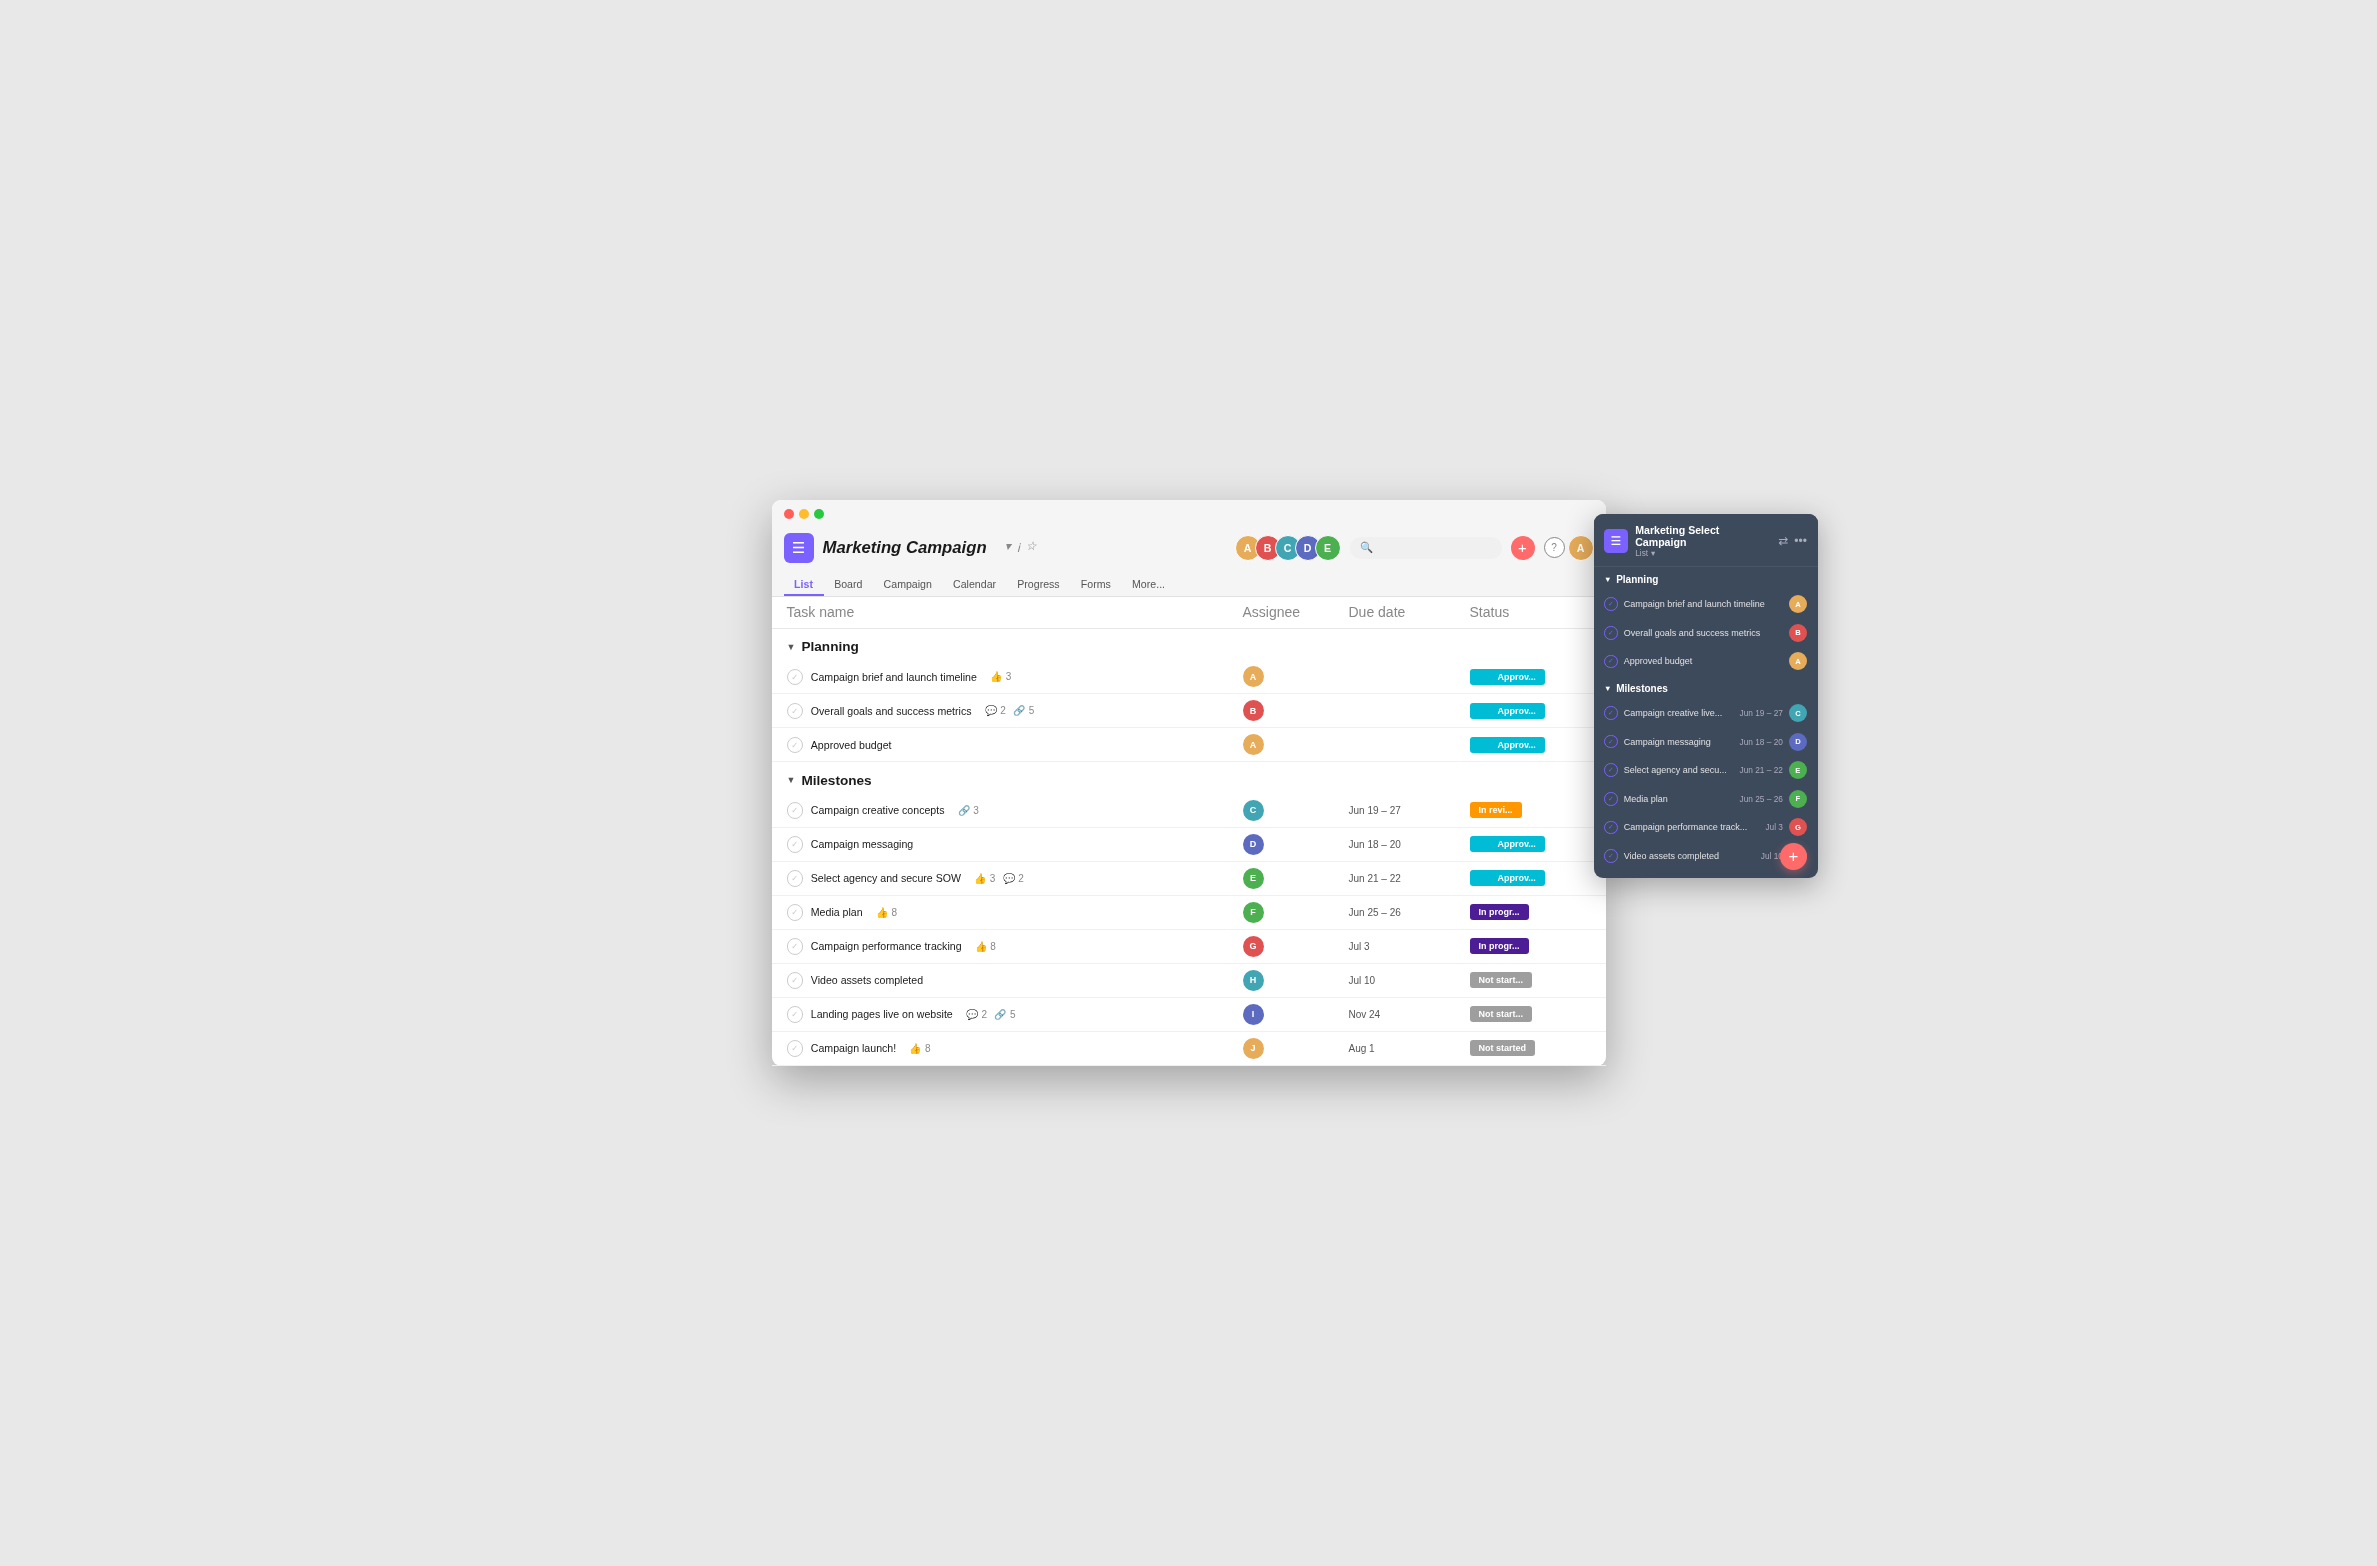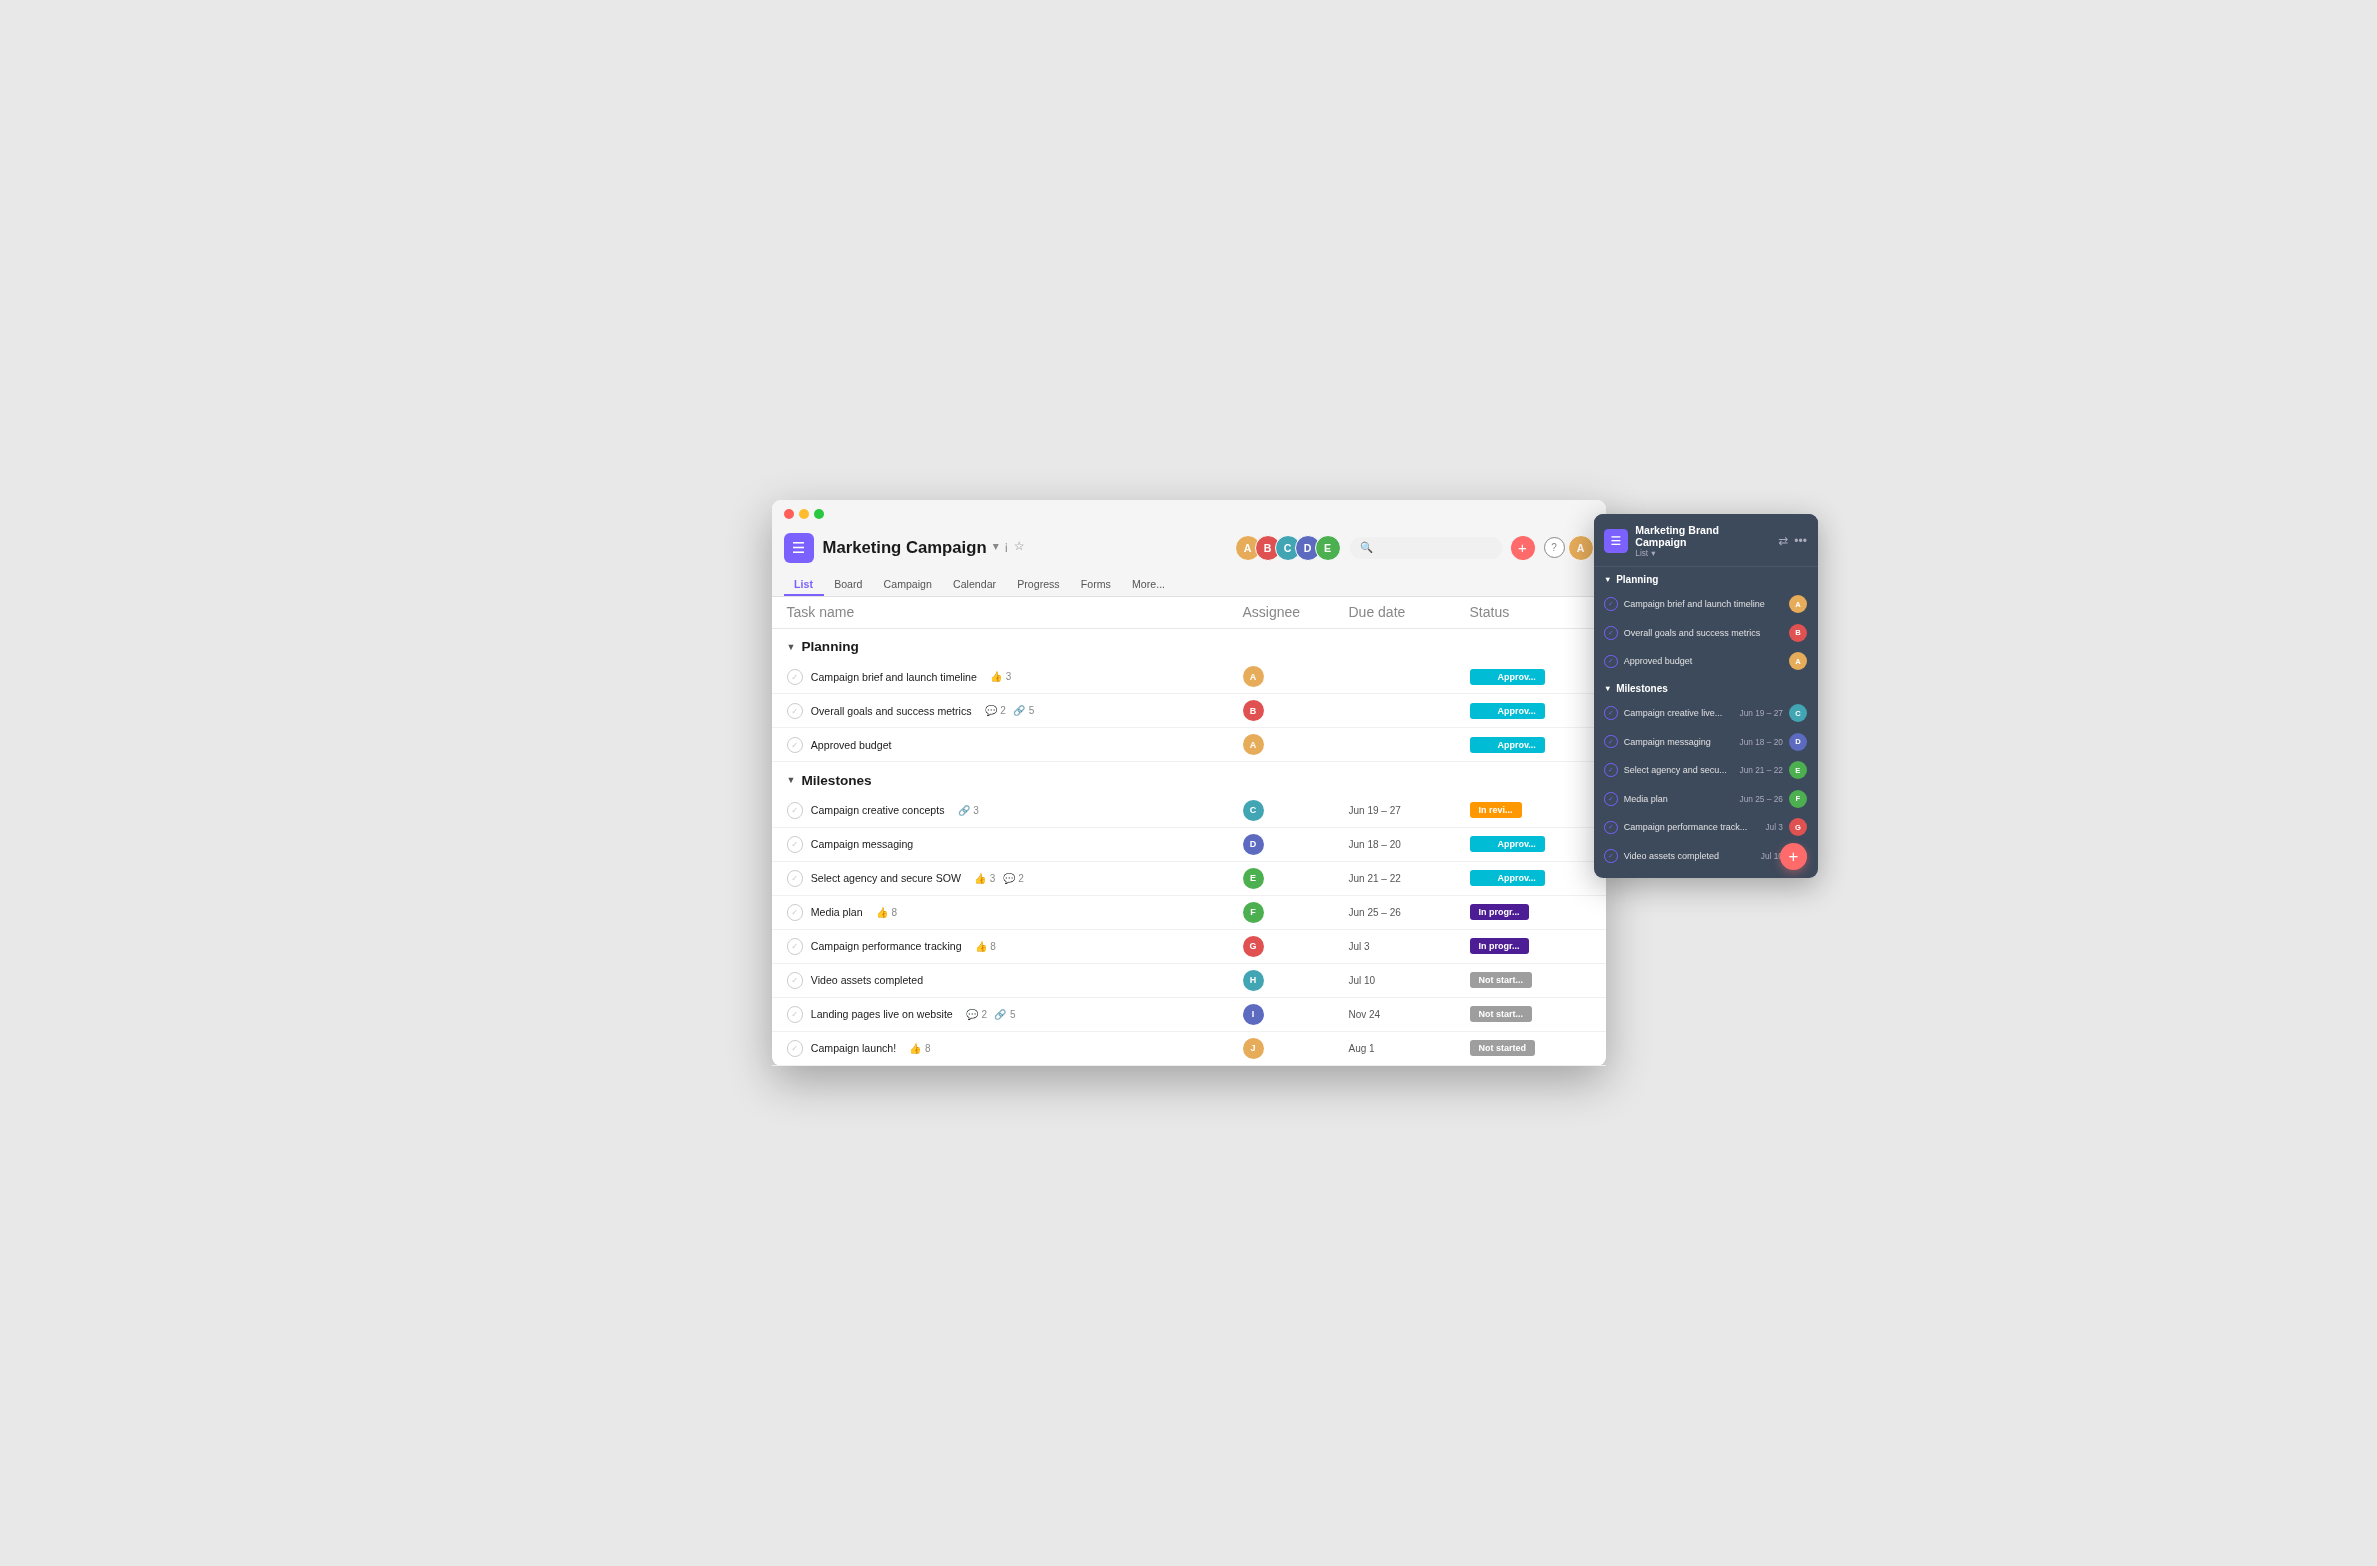--- a/index.html
+++ b/index.html
@@ -52,21 +52,22 @@
       border-radius: 6px;
       display: flex;
       align-items: center;
       justify-content: center;
       color: white;
       font-size: 15px;
     }
     .app-title-area {
       display: flex;
       align-items: center;
-      gap: 6px;
+      gap: 18px;
+      font-style: italic;
     }
     .app-title {
       font-size: 16.7px;
       font-weight: 700;
       color: #1a1a1a;
     }
     .app-title-icons {
       display: flex;
       gap: 6px;
       color: #888;
@@ -610,21 +611,21 @@
       <div class="due-date">Aug 1</div>
       <div>
         <span class="status-badge status-not-started">Not started</span>
       </div>
     </div>
 
     <div class="side-panel">
       <div class="side-panel-header">
         <div class="side-panel-icon">☰</div>
         <div>
-          <div class="side-panel-title">Marketing Brand Campaign</div>
+          <div class="side-panel-title">Marketing Select Campaign</div>
           <div class="side-panel-subtitle">
             <span>List</span>
             <span>▾</span>
           </div>
         </div>
         <div class="side-panel-actions">
           <span>⇄</span>
           <span>•••</span>
         </div>
       </div>

